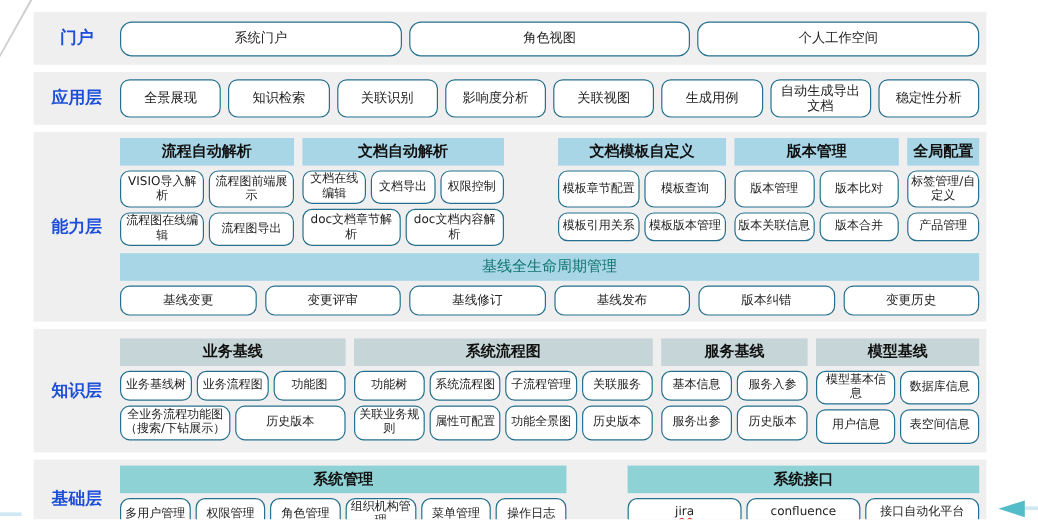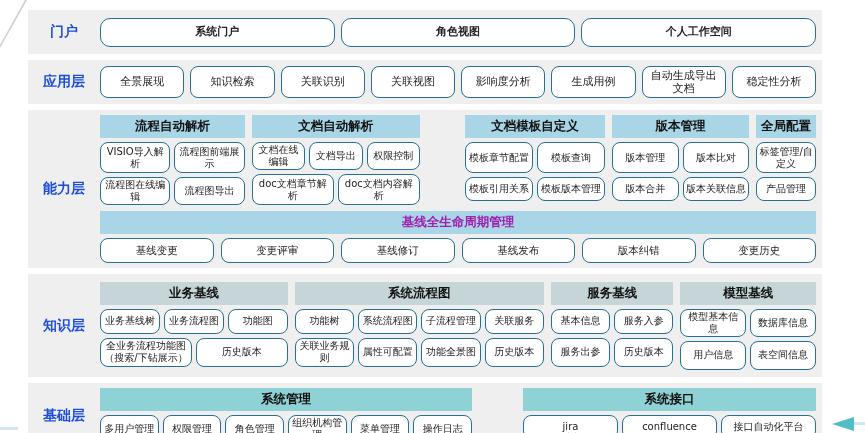--- a/index.html
+++ b/index.html
@@ -12,21 +12,21 @@
   .band-2{min-height:148px;}
   .band-3{min-height:103px;}
   .band-4{min-height:55px;}
   .layer-label{flex:0 0 72px;text-align:center;font-weight:bold;font-size:14px;color:#1d4ed8;}
   .band-content{flex:1;min-width:0;padding-right:2px;}
 
   .chip-row{display:flex;gap:6px;}
   .box{flex:1 1 0;background:#ffffff;border:1.5px solid #26708f;border-radius:8px;
        display:flex;align-items:center;justify-content:center;text-align:center;
        font-size:10.5px;color:#222;padding:2px 3px;min-height:24px;box-sizing:border-box;line-height:1.2;}
-  .band-0 .box{min-height:29px;border-radius:10px;font-size:11px;font-weight:bold;}
+  .band-0 .box{min-height:29px;border-radius:10px;font-size:11px;}
   .band-1 .box{min-height:30px;font-size:11px;}
 
   .group-row{display:flex;gap:7px;}
   .group-col{display:flex;flex-direction:column;min-width:0;}
   .group-header{background:#a9d6e6;font-weight:bold;font-size:12.5px;text-align:center;
                 padding:3px 2px;color:#111;}
   .band-3 .group-header{background:#c6d5d7;}
   .band-4 .group-header{background:#8fd2d5;}
   .g-row{display:flex;gap:4px;margin-top:4px;}
   .g-row .box{font-size:10px;padding:1px 2px;}
@@ -42,22 +42,22 @@
   .band-2 .group-col:nth-child(3){flex:150 1 0;margin-left:38px;}
   .band-2 .group-col:nth-child(4){flex:147 1 0;}
   .band-2 .group-col:nth-child(5){flex:64 1 0;}
   .band-3 .group-col:nth-child(1){flex:187 1 0;}
   .band-3 .group-col:nth-child(2){flex:248 1 0;}
   .band-3 .group-col:nth-child(3){flex:122 1 0;}
   .band-3 .group-col:nth-child(4){flex:135 1 0;}
   .band-4 .group-col:nth-child(1){flex:372 1 0;}
   .band-4 .group-col:nth-child(2){flex:293 1 0;margin-left:44px;}
 
-  .lifecycle-header{background:#a9d6e6;font-weight:bold;font-size:12.5px;text-align:center;
-                    padding:3px 0;margin-top:6px;color:#a21caf;}
+  .lifecycle-header{background:#a9d6e6;font-weight:normal;font-size:12.5px;text-align:center;
+                    padding:3px 0;margin-top:6px;color:#0f766e;}
   .lifecycle-row{display:flex;gap:7px;margin-top:4px;}
   .lifecycle-row .box{min-height:25px;}
 
   .misspelled{text-decoration:underline wavy #e03030;text-decoration-thickness:1px;text-underline-offset:2px;}
 
   
   .corner-fold-shadow{position:absolute;top:0;left:0;width:0;height:0;
      border-left:27px solid #cfcfcf;border-bottom:48px solid transparent;}
   .corner-fold{position:absolute;top:0;left:0;width:0;height:0;
      border-left:25px solid #ffffff;border-bottom:45px solid transparent;}
@@ -81,22 +81,22 @@
           </div>
         </div>
       </div>
       <div class="band band-1">
         <div class="layer-label">应用层</div>
         <div class="band-content">
           <div class="chip-row">
             <div class="box">全景展现</div>
             <div class="box">知识检索</div>
             <div class="box">关联识别</div>
+            <div class="box">影响度分析</div>
             <div class="box">关联视图</div>
-            <div class="box">影响度分析</div>
             <div class="box">生成用例</div>
             <div class="box">自动生成导出文档</div>
             <div class="box">稳定性分析</div>
           </div>
         </div>
       </div>
       <div class="band band-2">
         <div class="layer-label">能力层</div>
         <div class="band-content">
           <div class="group-row">
@@ -134,22 +134,22 @@
                 <div class="box">模板版本管理</div>
               </div>
             </div>
             <div class="group-col">
               <div class="group-header">版本管理</div>
               <div class="g-row g-row-0">
                 <div class="box">版本管理</div>
                 <div class="box">版本比对</div>
               </div>
               <div class="g-row g-row-1">
+                <div class="box">版本关联信息</div>
                 <div class="box">版本合并</div>
-                <div class="box">版本关联信息</div>
               </div>
             </div>
             <div class="group-col">
               <div class="group-header">全局配置</div>
               <div class="g-row g-row-0">
                 <div class="box">标签管理/自定义</div>
               </div>
               <div class="g-row g-row-1">
                 <div class="box">产品管理</div>
               </div>

